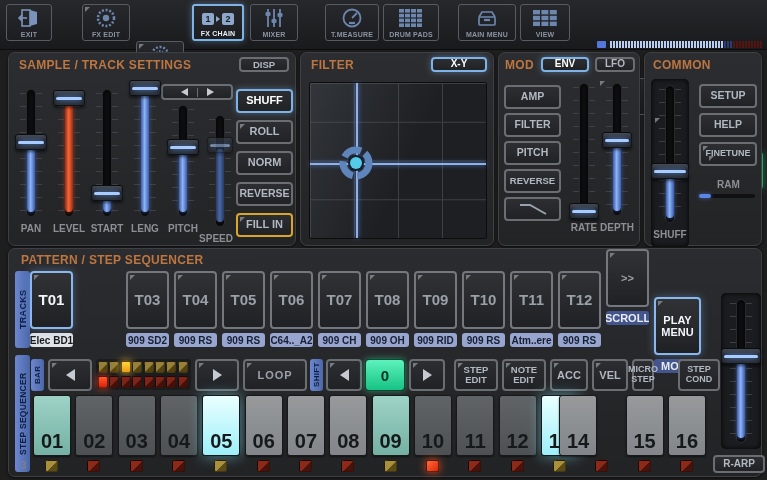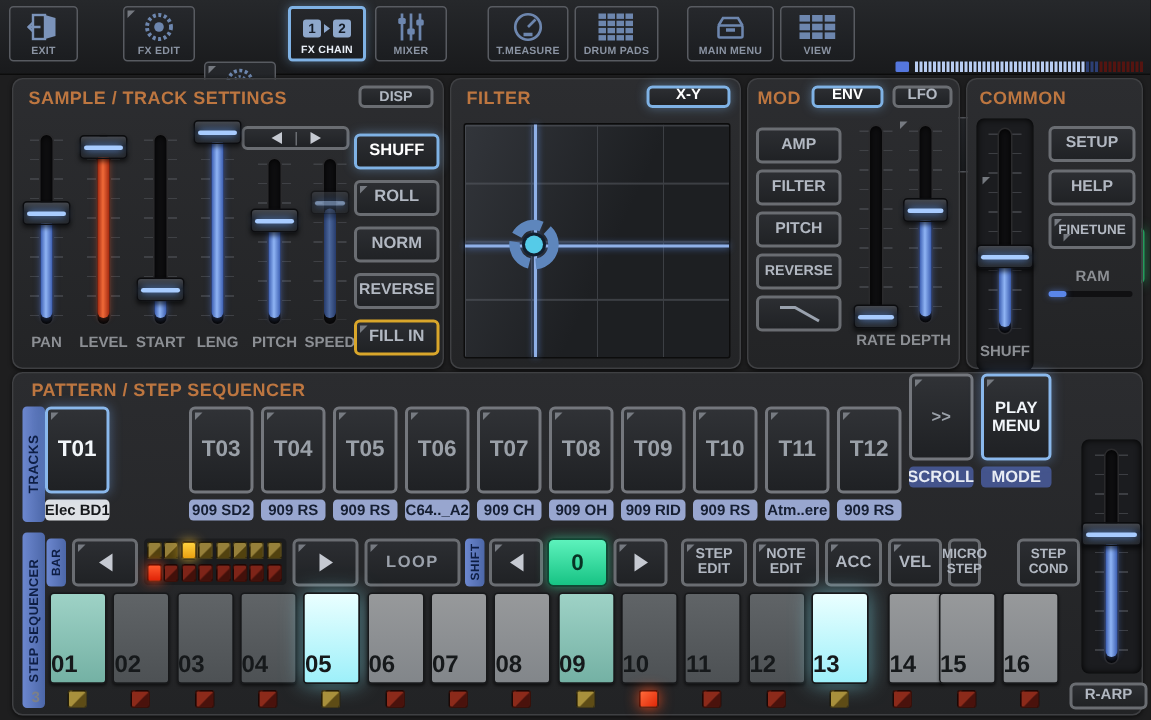--- a/index.html
+++ b/index.html
@@ -86,21 +86,21 @@
   .mled.yellow.dim{background:linear-gradient(135deg,#96803a 55%,#52420f 56%);}
   .mled.yellow.bright{background:linear-gradient(#ffd23e,#e8a012);box-shadow:0 0 8px rgba(255,200,60,.85);}
   .mled.red.dim{background:linear-gradient(135deg,#7e2418 55%,#43100a 56%);}
   .mled.red.bright{background:linear-gradient(#ff5a2e,#e02206);box-shadow:0 0 8px rgba(255,70,30,.85);}
   .stepgrid{position:absolute;left:24px;top:146px;width:690px;height:62px;}
   .step{position:absolute;top:0;width:38px;height:61px;border-radius:3px;border:1px solid #17181a;box-shadow:0 1px 2px rgba(0,0,0,.5);}
   .step.teal{background:linear-gradient(#9ed2c6,#74b1a4);}
   .step.bright{background:linear-gradient(#eaffff,#9df0fa);box-shadow:0 0 14px rgba(140,240,255,.55),0 1px 2px rgba(0,0,0,.5);}
   .step.dark{background:linear-gradient(#606467,#4d5154);}
   .step.light{background:linear-gradient(#97999b,#82868a);}
-  .stepnum{position:absolute;bottom:2px;width:100%;font-size:16px;font-weight:bold;color:#16191b;}
+  .stepnum{position:absolute;bottom:2px;width:100%;text-align:center;font-size:20px;font-weight:bold;color:#16191b;}
   .ledrow{position:absolute;left:24px;top:210px;width:690px;height:14px;}
   .sled{position:absolute;top:1px;width:13px;height:12px;border-radius:2px;border:1px solid rgba(0,0,0,.6);}
   .sled.yellow{background:linear-gradient(135deg,#a8903c 55%,#5e4c16 56%);}
   .sled.red{background:linear-gradient(135deg,#8c2a1a 55%,#4a120c 56%);}
   .sled.red-bright{background:linear-gradient(135deg,#ff6a3a,#e02808);box-shadow:0 0 9px rgba(255,80,30,.85);}
   .barnum{position:absolute;left:-12px;top:1px;font-size:10px;font-weight:bold;color:#7d8086;}
   .rambar{position:absolute;left:54px;top:141px;width:56px;height:4px;background:#101012;border-radius:2px;}
   .rambar .fill{position:absolute;left:0;top:0;bottom:0;background:#5a86e8;border-radius:2px;box-shadow:0 0 4px rgba(90,134,232,.6);}
   svg{display:block;}
 </style>
@@ -351,21 +351,21 @@
         <div class="sl-track">
           <div class="sl-ticks"></div>
           <div class="sl-groove"></div>
           <div class="sl-fill blue" style="top: calc(38% + 4px); bottom: 7px;"></div>
           <div class="sl-handle" style="top: calc(38% - 8px);">
             <div class="sl-line"></div>
           </div>
         </div>
       <div class="sl-label">PITCH</div>
     </div>
-    <div class="vslider" style="left:198px;top:50px;width:26px;height:134px;">
+    <div class="vslider" style="left:198px;top:60px;width:26px;height:134px;align-items:flex-end;">
         <div class="sl-track">
           <div class="sl-ticks"></div>
           <div class="sl-groove"></div>
           <div class="sl-fill blue dim" style="top: calc(28% + 4px); bottom: 7px;"></div>
           <div class="sl-handle dim" style="top: calc(28% - 8px);">
             <div class="sl-line"></div>
           </div>
         </div>
       <div class="sl-label">SPEED</div>
     </div>
@@ -539,21 +539,21 @@
           <div class="trackbadge">909 RS</div>
         </div>
       </div>
 
     <div class="trackwrap" style="left:597px;">
       <div class="trackbtn corner small-text">
           <span>&gt;&gt;</span>
         </div>
       <div class="trackbadge navy">SCROLL</div>
     </div>
-    <div class="trackwrap" style="left:645px;width:28px;">
+    <div class="trackwrap" style="left:645px;width:28px;margin-top:48px;">
       <div class="trackbtn corner active wide" style="font-size:11px;">
           <span>PLAY MENU</span>
         </div>
       <div class="trackbadge navy wide">MODE</div>
     </div>
 
     <div class="vslider framed" style="left:712px;top:44px;width:40px;height:156px;">
         <div class="sl-track">
           <div class="sl-ticks"></div>
           <div class="sl-groove"></div>
@@ -657,21 +657,21 @@
         </div>
         <div class="step dark" style="left: 423.3px;">
           <div class="stepnum">11</div>
         </div>
         <div class="step dark" style="left: 465.63px;">
           <div class="stepnum">12</div>
         </div>
         <div class="step bright" style="left: 507.96px;">
           <div class="stepnum">13</div>
         </div>
-        <div class="step light" style="left: 559px;">
+        <div class="step light" style="left: 526px;">
           <div class="stepnum">14</div>
         </div>
         <div class="step light" style="left: 592.62px;">
           <div class="stepnum">15</div>
         </div>
         <div class="step light" style="left: 634.95px;">
           <div class="stepnum">16</div>
         </div>
       </div>
     <div class="ledrow">

